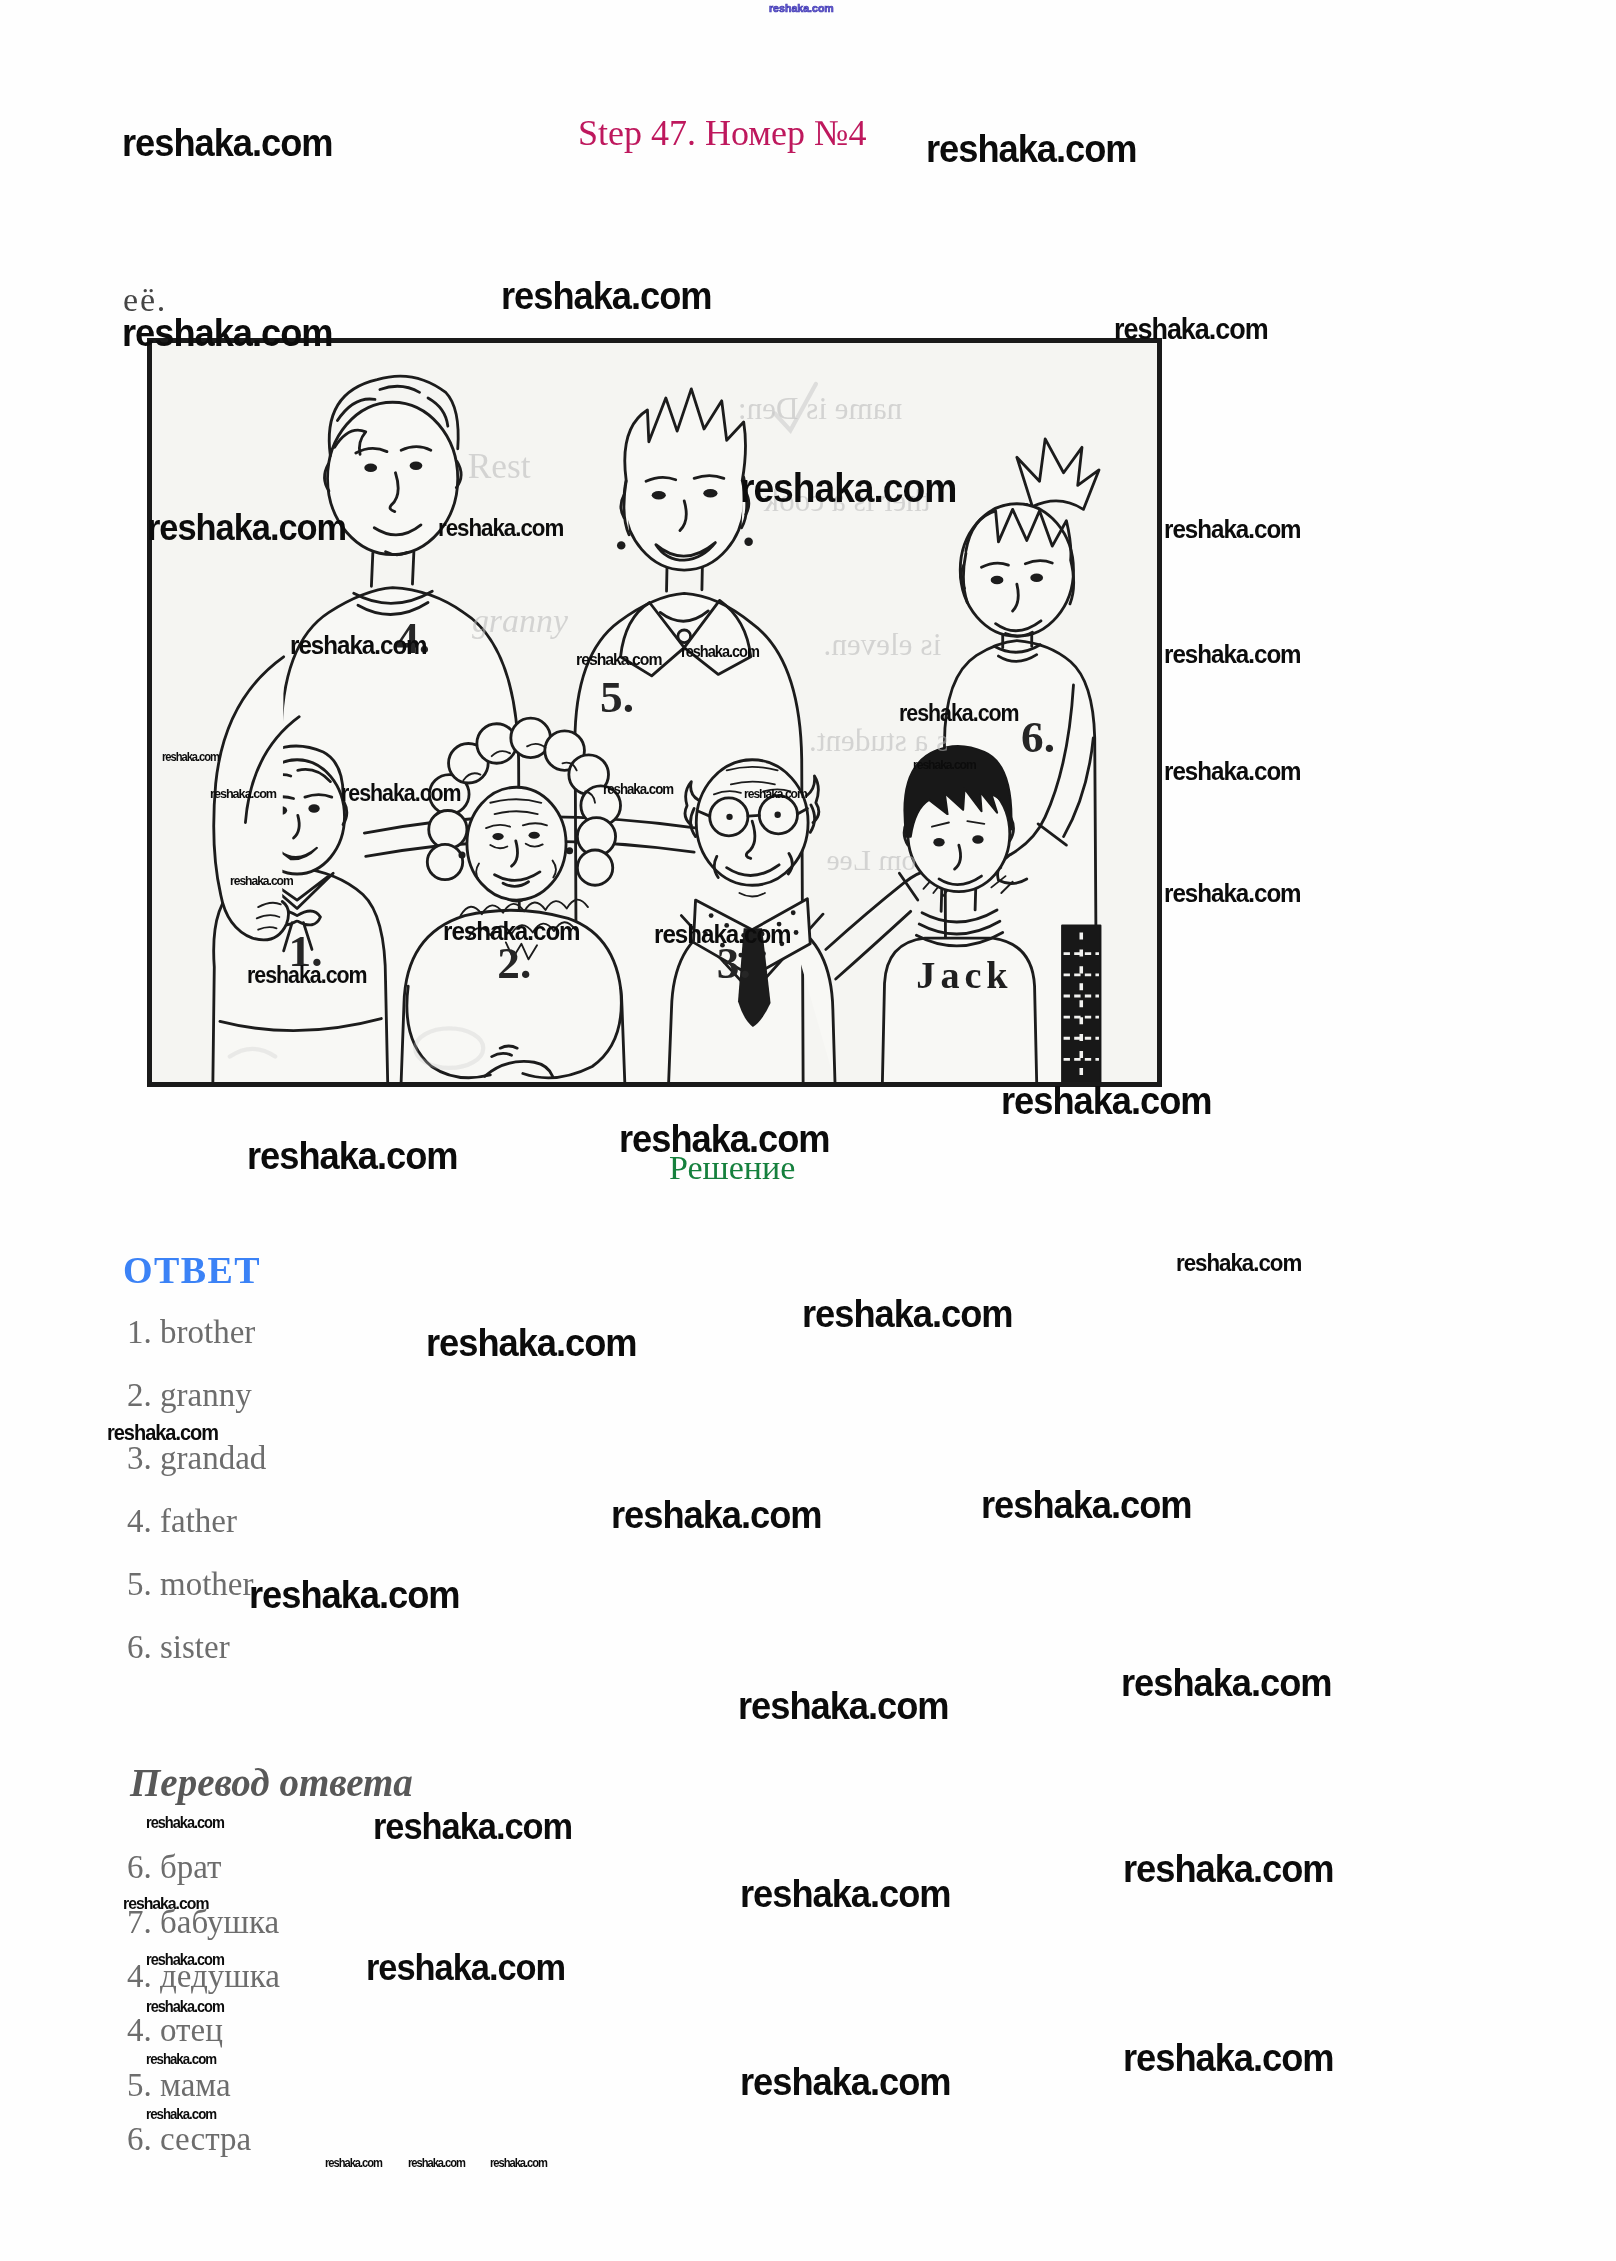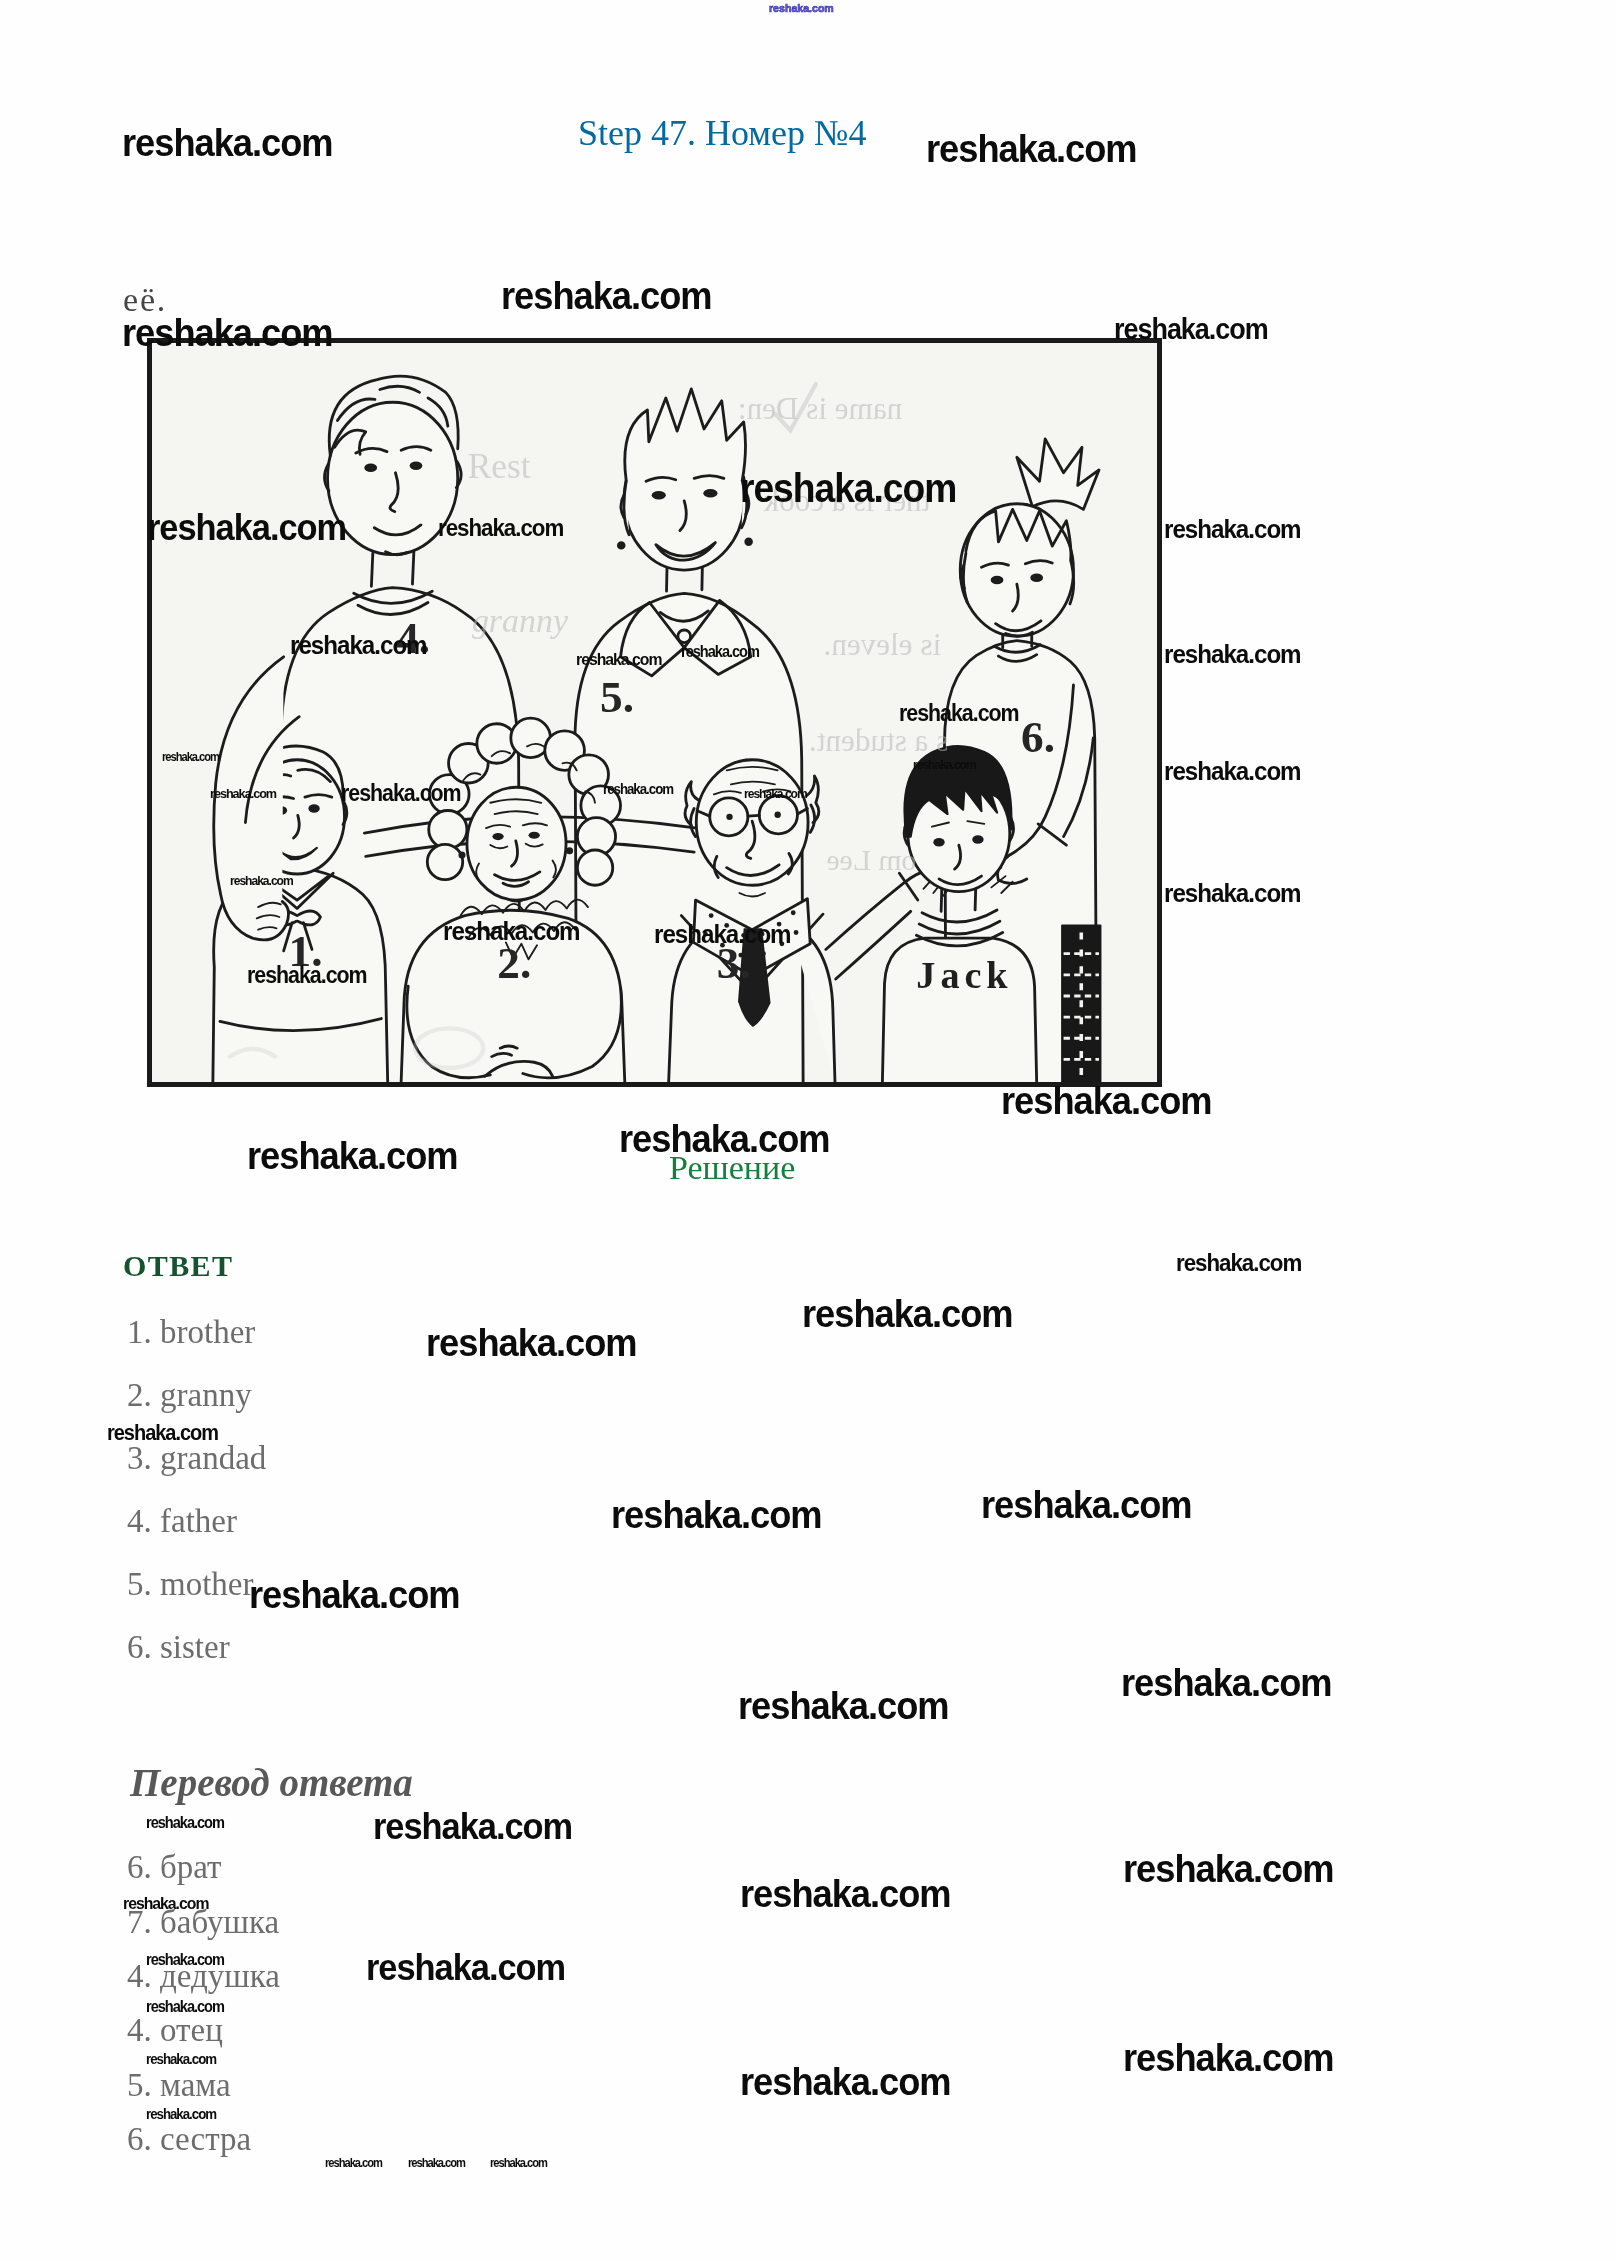--- a/index.html
+++ b/index.html
@@ -5,24 +5,24 @@
   html,body{margin:0;padding:0;background:#fff;}
   .page{position:relative;width:1616px;height:2261px;background:#fefefe;overflow:hidden;
         font-family:"Liberation Serif",serif;}
   .abs{position:absolute;line-height:1.15;white-space:nowrap;}
   
   .wm{position:absolute;font-family:"Liberation Sans",sans-serif;font-weight:600;
       color:#0c0c0c;letter-spacing:-1.1px;white-space:nowrap;line-height:1;
       transform:scaleX(.93);transform-origin:left top;}
   .wm-blue{color:#6a62d6;-webkit-text-stroke:0.7px #4038b0;font-weight:700;letter-spacing:0;}
   
-  .doc-title{font-size:36px;color:#0369a1;}
+  .doc-title{font-size:36px;color:#be185d;}
   .task{font-size:34px;color:#454545;letter-spacing:1.8px;}
   .solution-h{font-size:34px;color:#15803d;}
-  .answer-h{font-size:30px;font-weight:bold;color:#14532d;letter-spacing:1.4px;}
+  .answer-h{font-size:38px;font-weight:bold;color:#3b82f6;letter-spacing:1.4px;}
   .ans-item{font-size:33px;color:#6d6d6d;}
   .trans-h{font-size:39px;font-weight:bold;font-style:italic;color:#585858;}
   
   .photo-frame{position:absolute;left:147px;top:338px;width:1015px;height:749px;
                box-sizing:border-box;border:5px solid #1a1a1a;background:#f5f5f2;}
   .photo-frame svg{position:absolute;left:0;top:0;width:100%;height:100%;}
   
   .ln{fill:none;stroke:#1c1c1c;stroke-width:4;stroke-linecap:round;stroke-linejoin:round;}
   .thin{stroke-width:2.6;}
   .sk{fill:#f8f8f5;}

